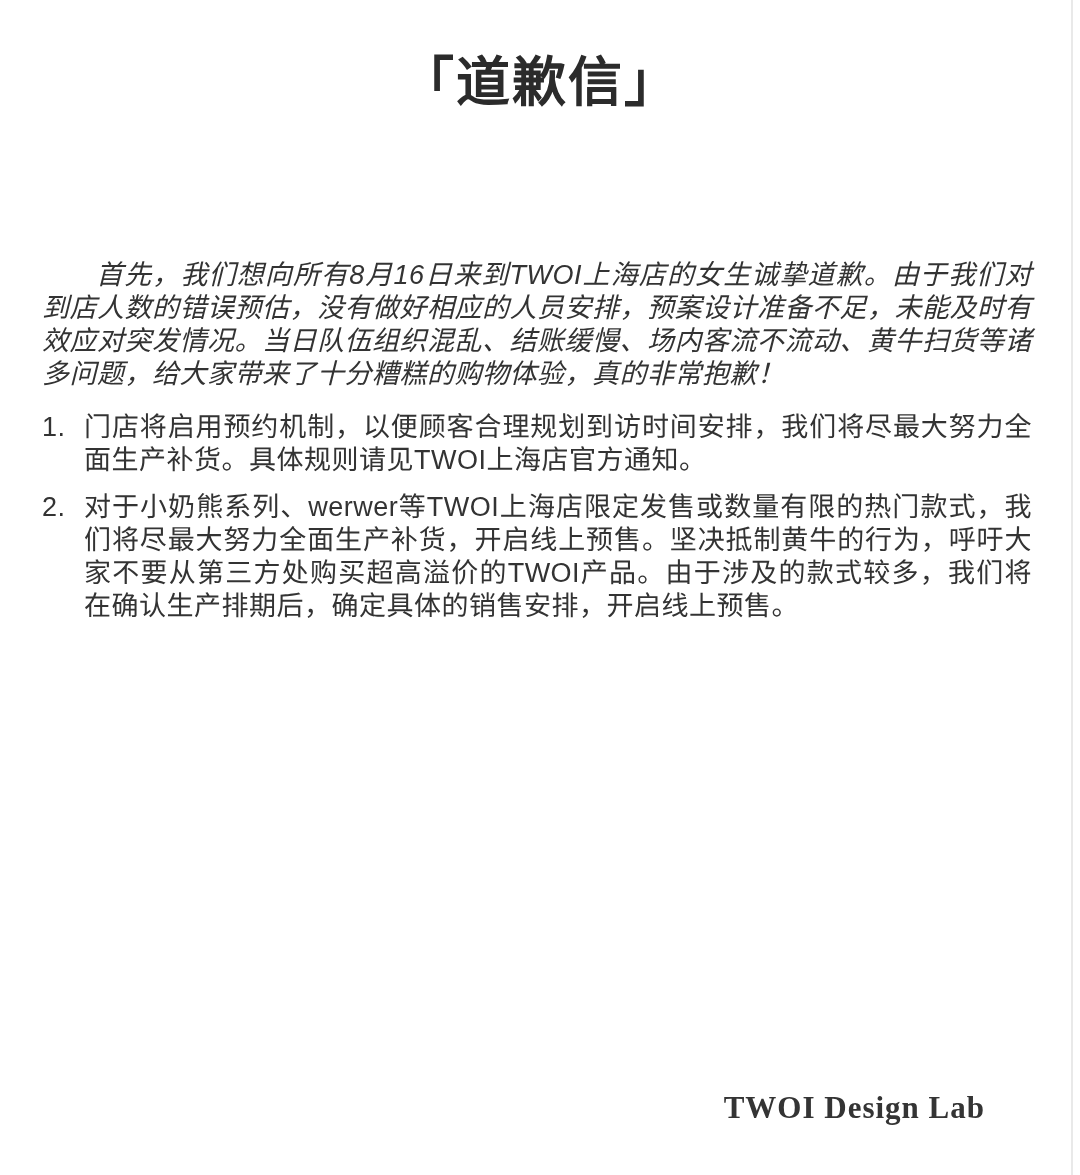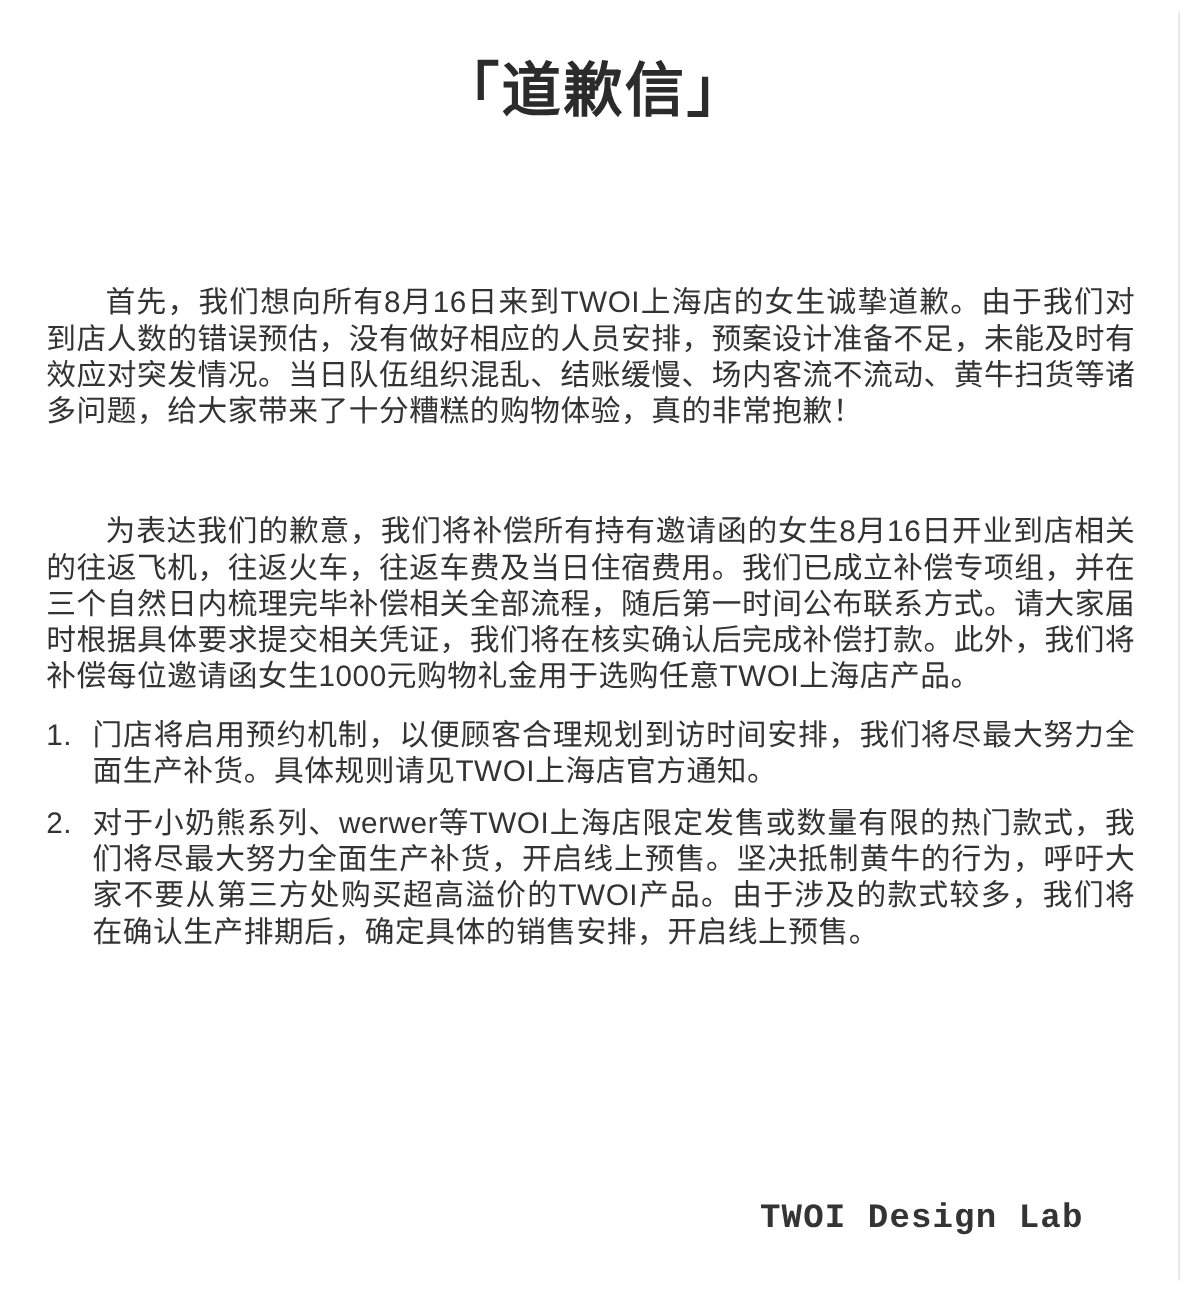--- a/index.html
+++ b/index.html
@@ -9,21 +9,20 @@
   }
   .page {
     position: relative;
     width: 1080px;
     height: 1175px;
     background: #ffffff;
     font-family: "Liberation Sans", "DejaVu Sans", sans-serif;
     color: #333333;
     overflow: hidden;
     box-sizing: border-box;
-    border-radius: 32px;
   }
   .edge-line {
     position: absolute;
     top: 0;
     left: 1071px;
     width: 2px;
     height: 100%;
     background: #e9e9e9;
   }
   .doc-title {
@@ -40,20 +39,21 @@
     box-sizing: border-box;
   }
   .para {
     font-size: 27px;
     line-height: 33px;
     letter-spacing: 0.5px;
     text-align: justify;
     text-indent: 2em;
     color: #333333;
     margin: 0;
+    font-style: italic;
   }
   .para-1 { margin-top: 142px; }
   .para-2 { margin-top: 76px; }
   .para-3 { margin-top: 84px; }
   .apology-list {
     margin-top: 20px;
   }
   .list-item {
     display: flex;
     align-items: flex-start;
@@ -75,37 +75,36 @@
     color: #333333;
   }
   .brand-footer {
     position: absolute;
     right: 95px;
     top: 1090px;
     font-size: 31px;
     font-weight: 700;
     letter-spacing: 1px;
     color: #343434;
-    font-family: Liberation Mono, monospace;
+    font-family: Liberation Serif, serif;
   }
 </style>
 </head>
 <body>
 
 <div class="page">
 
   <div class="edge-line"></div>
 
   <h1 class="doc-title">「道歉信」</h1>
 
   <div class="content">
 
     <p class="para para-1">首先，我们想向所有8月16日来到TWOI上海店的女生诚挚道歉。由于我们对到店人数的错误预估，没有做好相应的人员安排，预案设计准备不足，未能及时有效应对突发情况。当日队伍组织混乱、结账缓慢、场内客流不流动、黄牛扫货等诸多问题，给大家带来了十分糟糕的购物体验，真的非常抱歉！</p>
 
-    <p class="para para-2">为表达我们的歉意，我们将补偿所有持有邀请函的女生8月16日开业到店相关的往返飞机，往返火车，往返车费及当日住宿费用。我们已成立补偿专项组，并在三个自然日内梳理完毕补偿相关全部流程，随后第一时间公布联系方式。请大家届时根据具体要求提交相关凭证，我们将在核实确认后完成补偿打款。此外，我们将补偿每位邀请函女生1000元购物礼金用于选购任意TWOI上海店产品。</p>
 
 
     <div class="apology-list">
 
       <div class="list-item">
         <span class="list-number">1.</span>
         <span class="list-text">门店将启用预约机制，以便顾客合理规划到访时间安排，我们将尽最大努力全面生产补货。具体规则请见TWOI上海店官方通知。</span>
       </div>
 
       <div class="list-item">

